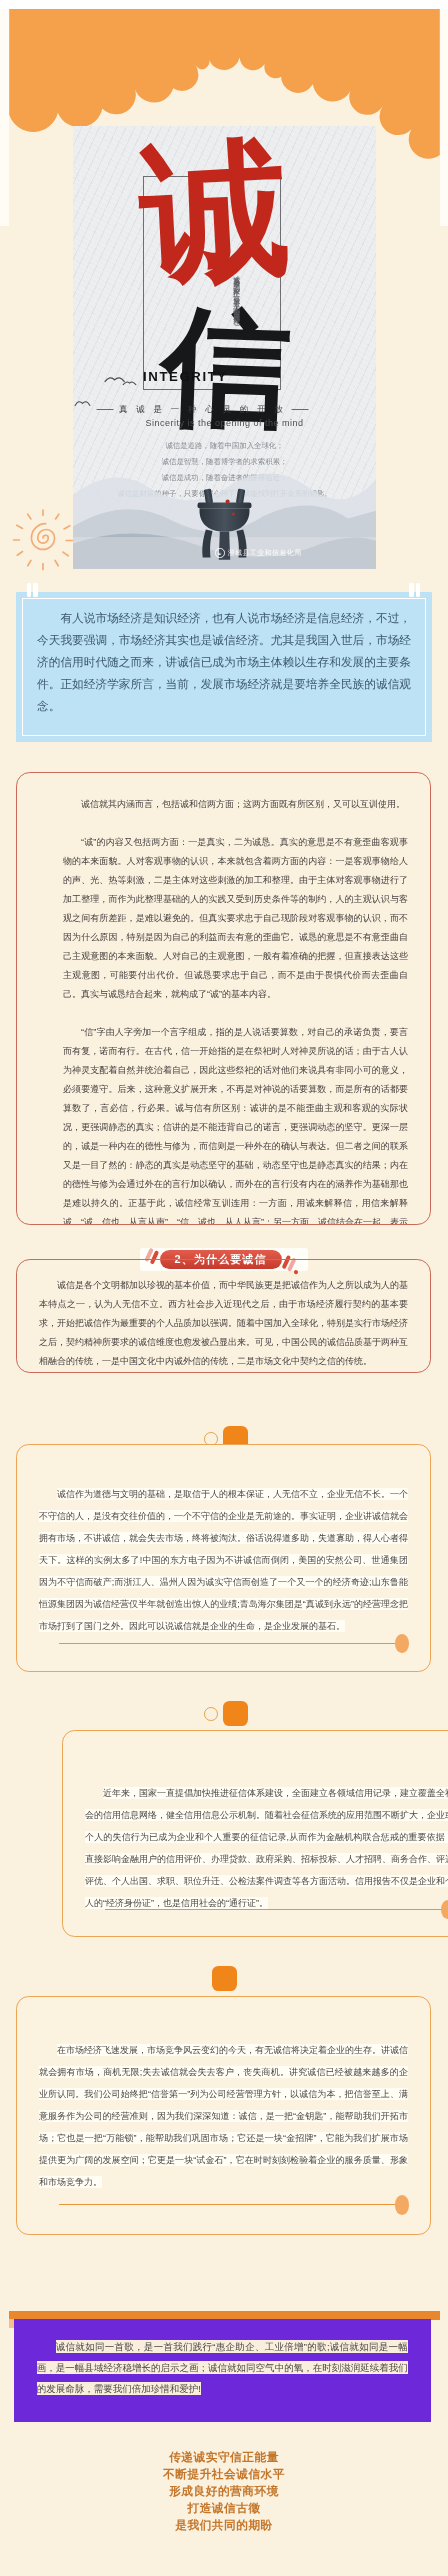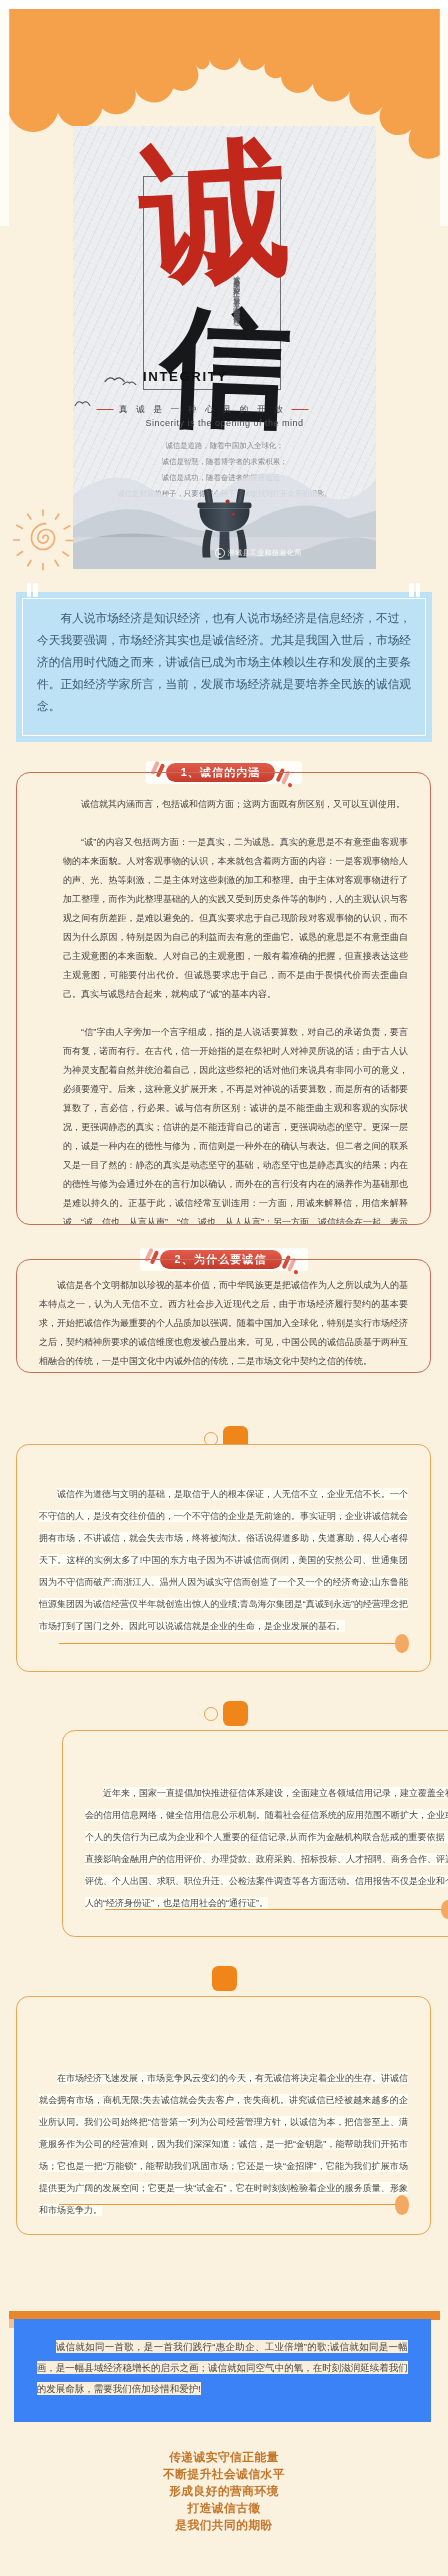--- a/index.html
+++ b/index.html
@@ -56,21 +56,21 @@
   .marker-square{width:25.4px;height:25.4px;background:#F08519;border-radius:6.4px;}
   .case-box{left:16px;width:415px;border:1.1px solid #ECA554;border-radius:12.7px;box-sizing:border-box;background:#FBF2E0;}
   .case-text{position:absolute;left:22px;right:22px;font-size:9px;line-height:22px;color:#4B4744;
     text-indent:2em;text-align:justify;}
   .hl{background:#FFFDF4;box-decoration-break:clone;-webkit-box-decoration-break:clone;padding:1.1px 0;}
   .case-divider{position:absolute;left:42px;right:27.5px;border-top:1.1px solid #E8953B;}
   .divider-dot{position:absolute;right:-6.4px;top:-10px;width:13.8px;height:19.6px;background:#F3A962;border-radius:50%;}
   
   .bottom-bar{left:8.5px;top:2311px;width:431px;height:8.5px;background:#E8872E;}
   .bottom-tab{left:8.5px;top:2319px;width:5.8px;height:9px;background:#F5C08E;}
-  .closing-panel{left:13.8px;top:2319px;width:417px;height:103px;background:#3b82f6;}
+  .closing-panel{left:13.8px;top:2319px;width:417px;height:103px;background:#6d28d9;}
   .closing-text{position:absolute;left:23px;right:23px;top:17px;font-size:9.5px;line-height:21px;color:#4A4644;
     text-indent:2em;text-align:justify;}
   .hl2{background:#F9EFDC;box-decoration-break:clone;-webkit-box-decoration-break:clone;padding:1.1px 0;}
   .slogans{left:0;top:2448px;width:448px;text-align:center;font-size:11.7px;font-weight:bold;line-height:17px;
     color:#C4762A;letter-spacing:0.5px;}
 </style>
 </head>
 <body>
 
 <div class="page">
@@ -187,34 +187,20 @@
       <span class="quote-bar"></span>
         <span class="quote-bar"></span>
     </div>
     <div class="abs quote-pair" style="right:11.7px;top:-9px;">
       <span class="quote-bar"></span>
         <span class="quote-bar"></span>
     </div>
     <div class="intro-text">有人说市场经济是知识经济，也有人说市场经济是信息经济，不过，今天我要强调，市场经济其实也是诚信经济。尤其是我国入世后，市场经济的信用时代随之而来，讲诚信已成为市场主体赖以生存和发展的主要条件。正如经济学家所言，当前，发展市场经济就是要培养全民族的诚信观念。</div>
   </div>
 
-  <div class="abs sec-heading" style="top:761px;">
-    <div class="sec-head-patch">
-      <span class="deco-l">
-        <span class="slash slash-pink"></span>
-          <span class="slash slash-red"></span>
-      </span>
-      <span class="pill">1、诚信的内涵</span>
-      <span class="deco-r">
-        <span class="slash slash-red"></span>
-          <span class="slash slash-pink"></span>
-          <span class="deco-dot"></span>
-      </span>
-    </div>
-  </div>
   <div class="abs section-box" style="top:772px;height:453px;">
     <div class="sec-content" style="top:22px;margin-left:24px;">
       <p>诚信就其内涵而言，包括诚和信两方面；这两方面既有所区别，又可以互训使用。</p>
       <p>“诚”的内容又包括两方面：一是真实，二为诚恳。真实的意思是不有意歪曲客观事物的本来面貌。人对客观事物的认识，本来就包含着两方面的内容：一是客观事物给人的声、光、热等刺激，二是主体对这些刺激的加工和整理。由于主体对客观事物进行了加工整理，而作为此整理基础的人的实践又受到历史条件等的制约，人的主观认识与客观之间有所差距，是难以避免的。但真实要求忠于自己现阶段对客观事物的认识，而不因为什么原因，特别是因为自己的利益而去有意的歪曲它。诚恳的意思是不有意歪曲自己主观意图的本来面貌。人对自己的主观意图，一般有着准确的把握，但直接表达这些主观意图，可能要付出代价。但诚恳要求忠于自己，而不是由于畏惧代价而去歪曲自己。真实与诚恳结合起来，就构成了“诚”的基本内容。</p>
       <p>“信”字由人字旁加一个言字组成，指的是人说话要算数，对自己的承诺负责，要言而有复，诺而有行。在古代，信一开始指的是在祭祀时人对神灵所说的话；由于古人认为神灵支配着自然并统治着自己，因此这些祭祀的话对他们来说具有非同小可的意义，必须要遵守。后来，这种意义扩展开来，不再是对神说的话要算数，而是所有的话都要算数了，言必信，行必果。诚与信有所区别：诚讲的是不能歪曲主观和客观的实际状况，更强调静态的真实；信讲的是不能违背自己的诺言，更强调动态的坚守。更深一层的，诚是一种内在的德性与修为，而信则是一种外在的确认与表达。但二者之间的联系又是一目了然的：静态的真实是动态坚守的基础，动态坚守也是静态真实的结果；内在的德性与修为会通过外在的言行加以确认，而外在的言行没有内在的涵养作为基础那也是难以持久的。正基于此，诚信经常互训连用：一方面，用诚来解释信，用信来解释诚，“诚，信也，从言从声”，“信，诚也，从人从言”；另一方面，诚信结合在一起，表示诚实无欺、恪守信用之义。</p>
     </div>
   </div>
 
   <div class="abs sec-heading" style="top:1248px;">
     <div class="sec-head-patch">
@@ -259,21 +245,21 @@
     </div>
     <div class="case-divider" style="bottom:26.5px;">
       <span class="divider-dot"></span>
     </div>
   </div>
 
   <div class="abs marker" style="left:212px;top:1966px;">
     <span class="marker-square"></span>
   </div>
   <div class="abs case-box" style="top:1996px;height:239px;">
-    <div class="case-text" style="top:70px;">
+    <div class="case-text" style="top:42px;">
       <span class="hl">在市场经济飞速发展，市场竞争风云变幻的今天，有无诚信将决定着企业的生存。讲诚信就会拥有市场，商机无限;失去诚信就会失去客户，丧失商机。讲究诚信已经被越来越多的企业所认同。我们公司始终把“信誉第一”列为公司经营管理方针，以诚信为本，把信誉至上、满意服务作为公司的经营准则，因为我们深深知道：诚信，是一把“金钥匙”，能帮助我们开拓市场；它也是一把“万能锁”，能帮助我们巩固市场；它还是一块“金招牌”，它能为我们扩展市场提供更为广阔的发展空间；它更是一块“试金石”，它在时时刻刻检验着企业的服务质量、形象和市场竞争力。</span>
     </div>
     <div class="case-divider" style="bottom:29px;">
       <span class="divider-dot"></span>
     </div>
   </div>
 
   <div class="abs bottom-bar"></div>
   <div class="abs bottom-tab"></div>
   <div class="abs closing-panel">

